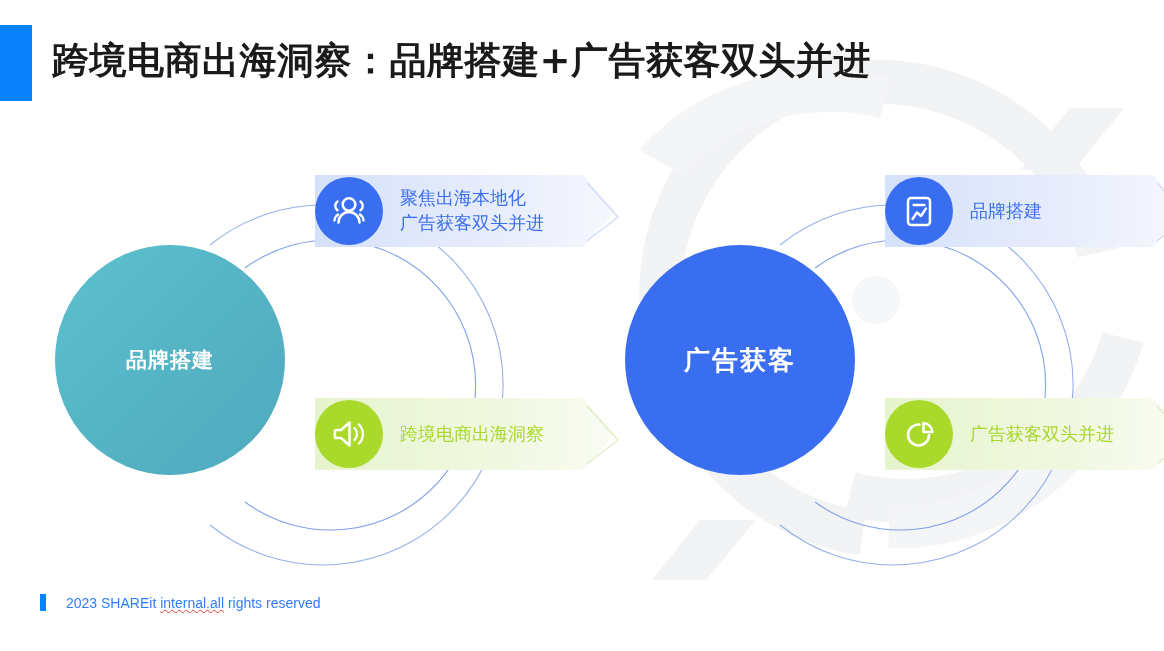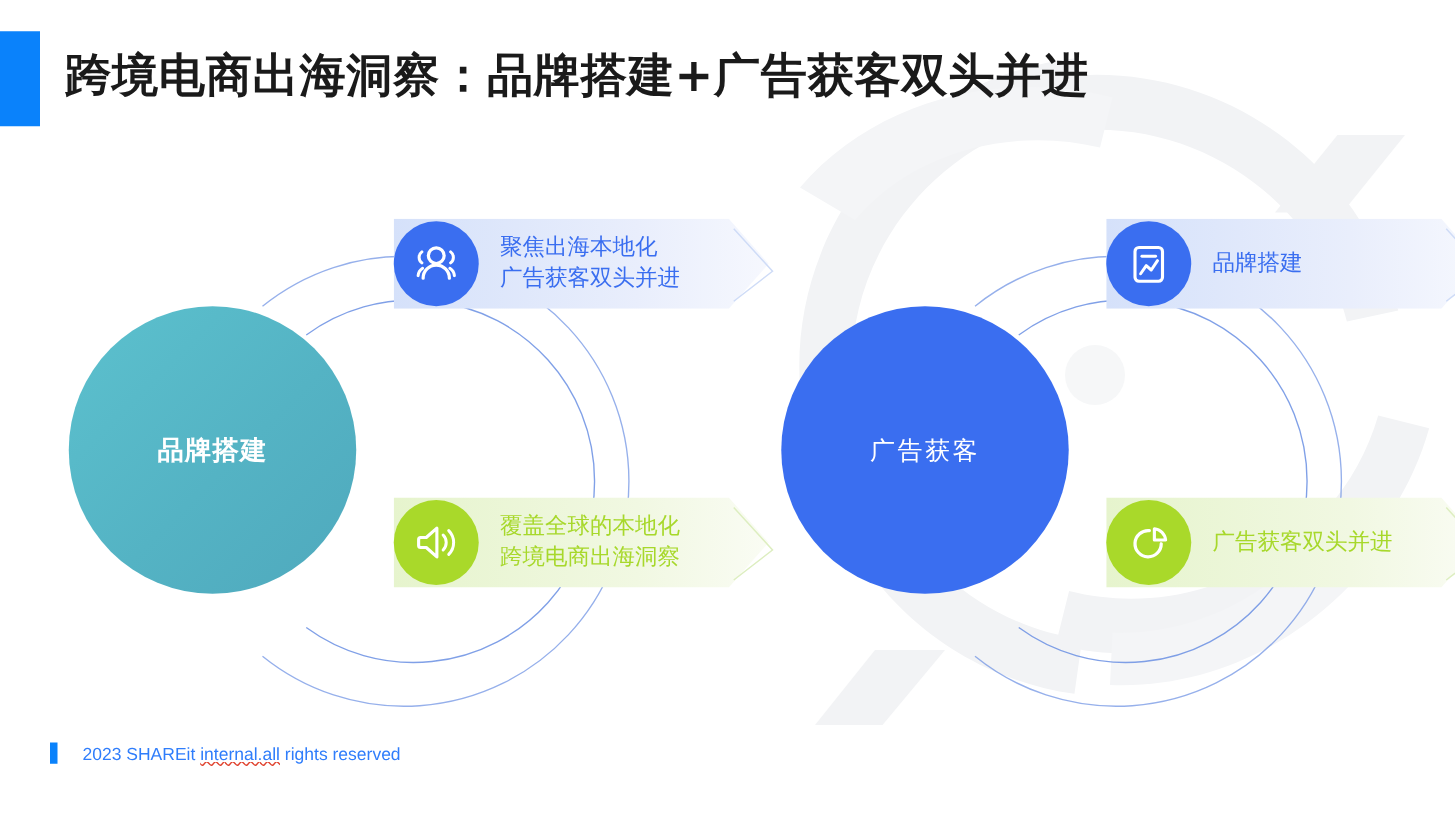--- a/index.html
+++ b/index.html
@@ -81,21 +81,21 @@
   }
   .main-circle.blue {
     background: #3a6ef0;
   }
   .main-circle-label {
     font-size: 21px;
     line-height: 1;
     font-family: "DejaVu Sans", "Liberation Sans", sans-serif;
   }
   .main-circle.teal .main-circle-label { font-weight: bold; letter-spacing: 1px; }
-  .main-circle.blue .main-circle-label { font-weight: normal; letter-spacing: 2px; font-size: 20px; }
+  .main-circle.blue .main-circle-label { font-weight: bold; letter-spacing: 2px; font-size: 26px; }
 
   
   .badge {
     position: absolute;
     height: 72px;
     left: 245px;
   }
   .badge.top    { top: 25px; }
   .badge.bottom { top: 248px; }
 
@@ -238,21 +238,20 @@
         <path d="M272 8 L303 42 L272 66" fill="none" stroke="#ddeec0" stroke-width="1.2"></path>
       </svg>
       <div class="badge-icon green">
         <svg width="42" height="42" viewBox="0 0 42 42" xmlns="http://www.w3.org/2000/svg">
           <path d="M21.5 9.5 L13 17 H8.5 a1.6 1.6 0 0 0 -1.6 1.6 v4.8 a1.6 1.6 0 0 0 1.6 1.6 H13 l8.5 7.5 Z" fill="none" stroke="#ffffff" stroke-width="2.5" stroke-linejoin="round"></path>
           <path d="M26.5 15 a8.5 8.5 0 0 1 0 12" fill="none" stroke="#ffffff" stroke-width="2.4" stroke-linecap="round"></path>
           <path d="M31 11.5 a13.5 13.5 0 0 1 0 19" fill="none" stroke="#ffffff" stroke-width="2.4" stroke-linecap="round"></path>
         </svg>
       </div>
       <div class="badge-text green">
-        <span>覆盖全球的本地化</span>
         <span>跨境电商出海洞察</span>
       </div>
     </div>
   </div>
 
   <div class="group" id="group-right">
 
     <svg class="arcs" viewBox="0 0 560 420" xmlns="http://www.w3.org/2000/svg" aria-hidden="true">
       <path d="M 205 118 A 145 145 0 1 1 205 352" fill="none" stroke="#6a8fe3" stroke-width="1.1" opacity="0.85"></path>
       <path d="M 170 95 A 180 180 0 1 1 170 375" fill="none" stroke="#6a8fe3" stroke-width="1.1" opacity="0.7"></path>

